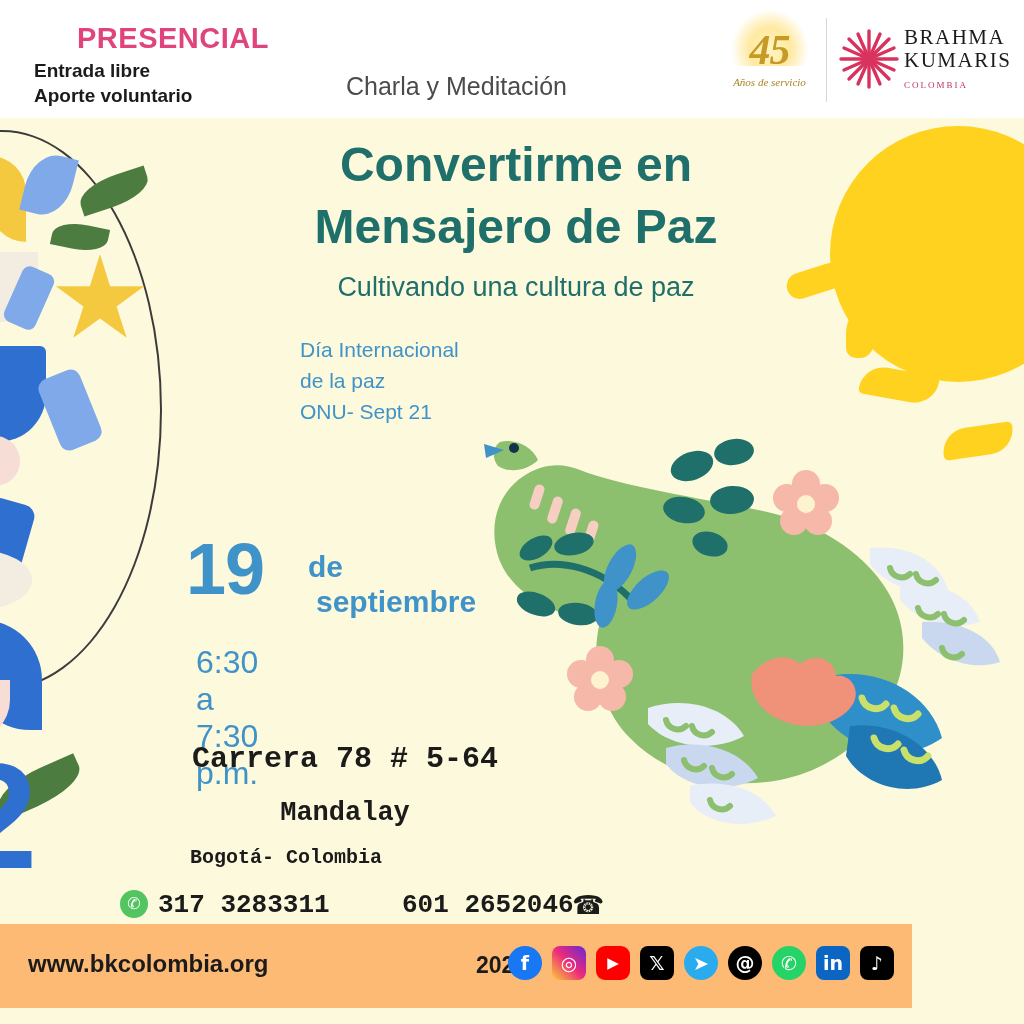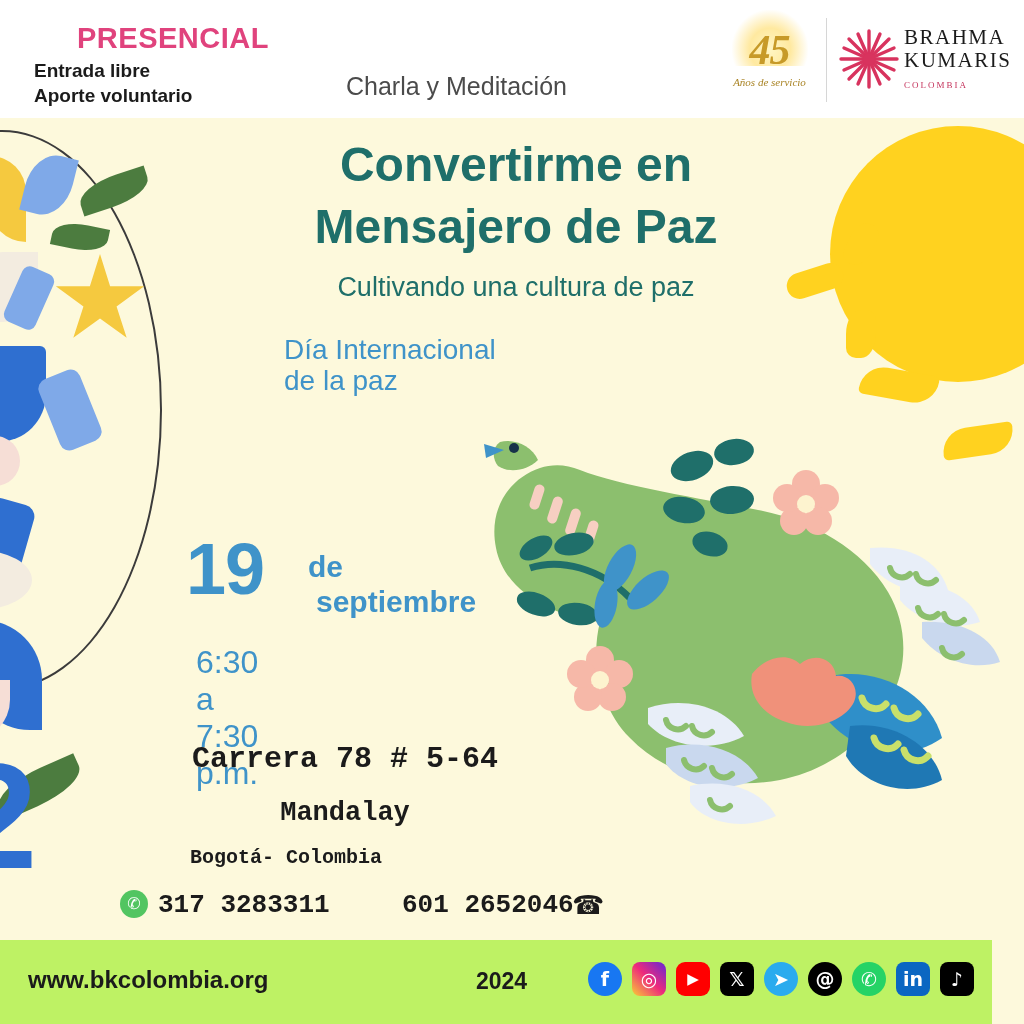--- a/index.html
+++ b/index.html
@@ -127,22 +127,22 @@
     color: #1f6f6a;
     z-index: 20;
   }
   .subtitle {
     position: absolute; left: 236px; top: 272px; width: 560px;
     text-align: center;
     font-size: 27px; color: #1f6f6a;
     z-index: 20;
   }
   .onu {
-    position: absolute; left: 284px; top: 334px; width: 300px;
-    font-size: 28px; line-height: 31px; color: #3f93c9;
+    position: absolute; left: 300px; top: 334px; width: 300px;
+    font-size: 21px; line-height: 31px; color: #3f93c9;
     z-index: 20;
   }
 
   
   .dove { position: absolute; left: 470px; top: 408px; width: 560px; height: 460px; z-index: 10; }
 
   
   .date-block { position: absolute; left: 186px; top: 528px; z-index: 20; }
   .day {
     position: absolute; left: 0; top: 0;
@@ -200,23 +200,23 @@
     font-family: "Liberation Mono", monospace;
     font-size: 26px; font-weight: bold; color: #1b1b1b;
   }
   .tel-ico {
     position: absolute; left: 452px; top: 2px;
     font-size: 26px; color: #1b1b1b;
   }
 
   
   .footer {
-    position: absolute; left: 0; bottom: 0;
-    width: 992px; height: 84px;
-    background: #bef264;
+    position: absolute; left: 0; bottom: 16px;
+    width: 912px; height: 84px;
+    background: #fdba74;
     z-index: 40;
   }
   .site {
     position: absolute; left: 28px; top: 26px;
     font-size: 24px; font-weight: bold; color: #1b1b1b;
   }
   .year {
     position: absolute; left: 476px; top: 28px;
     font-size: 23px; font-weight: bold; color: #1b1b1b;
   }
@@ -422,20 +422,21 @@
   </div>
 
   <div class="title">
     <div>Convertirme en</div>
     <div>Mensajero de Paz</div>
   </div>
   <div class="subtitle">Cultivando  una cultura de paz</div>
   <div class="onu">
     <div>Día Internacional</div>
     <div>de la paz</div>
+    <div>ONU- Sept 21</div>
   </div>
 
   <div class="date-block">
     <div class="day">19</div>
     <div class="de">de</div>
     <div class="mes">septiembre</div>
     <div class="hora">6:30 a 7:30 p.m.</div>
   </div>
 
   <div class="addr1">Carrera 78 # 5-64</div>

